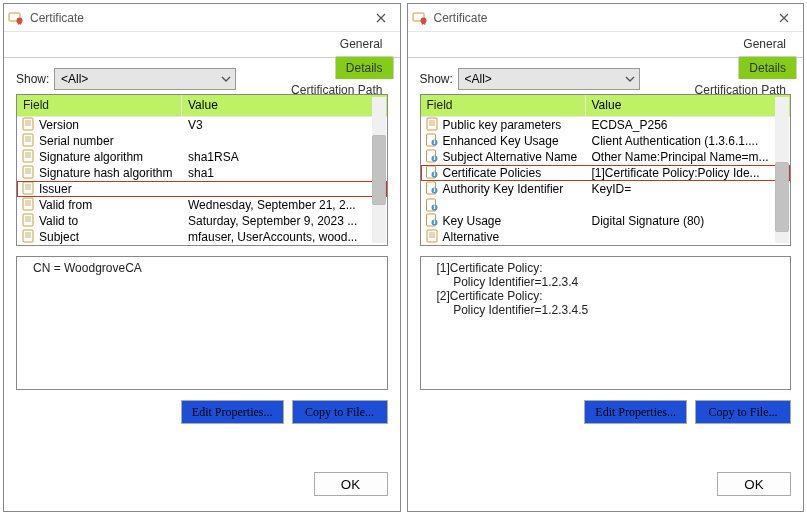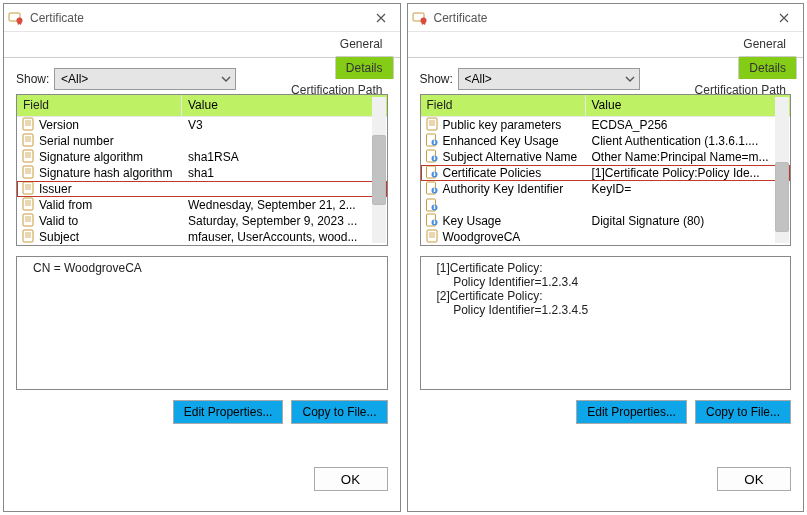--- a/index.html
+++ b/index.html
@@ -174,34 +174,36 @@
   .btn-row {
     margin-top: 10px;
     display: flex;
     justify-content: flex-end;
     gap: 8px;
   }
   .btn {
     min-width: 96px;
     height: 24px;
     border: 1px solid #aaa;
-    background: #0ea5e9;
+    background: #1d4ed8;
     font-size: 12px;
     padding: 0 10px;
     cursor: pointer;
     display: inline-flex;
     align-items: center;
     justify-content: center;
+    font-family: Liberation Serif, serif;
   }
 
   .footer {
     height: 44px;
     border-top: 0;
     display: flex;
     justify-content: flex-end;
+    align-items: center;
     padding: 0 12px 10px;
   }
   .btn-ok {
     min-width: 74px;
     height: 24px;
     border: 1px solid #aaa;
     background: #fdfdfd;
     cursor: pointer;
   }
 </style>
@@ -517,21 +519,21 @@
           <div class="lrow">
             <div class="ficell">
               <span class="sicon">
                 <svg viewBox="0 0 14 14">
                   <rect x="2" y="1" width="10" height="12" rx="1" fill="#fff" stroke="#c89b3c" stroke-width="1"></rect>
                   <line x1="4" y1="4" x2="10" y2="4" stroke="#c89b3c" stroke-width="0.8"></line>
                   <line x1="4" y1="6" x2="10" y2="6" stroke="#c89b3c" stroke-width="0.8"></line>
                   <line x1="4" y1="8" x2="10" y2="8" stroke="#c89b3c" stroke-width="0.8"></line>
                 </svg>
               </span>
-              <span>WoodgroveCA</span>
+              <span>Alternative</span>
             </div>
             <div class="vcell"></div>
           </div>
         </div>
       <div class="listbox-scroll">
         <div class="scroll-thumb" id="th1" style="height: 70px; margin-top: 54px;"></div>
       </div>
     </div>
 
     <div class="textarea">[1]Certificate Policy:

